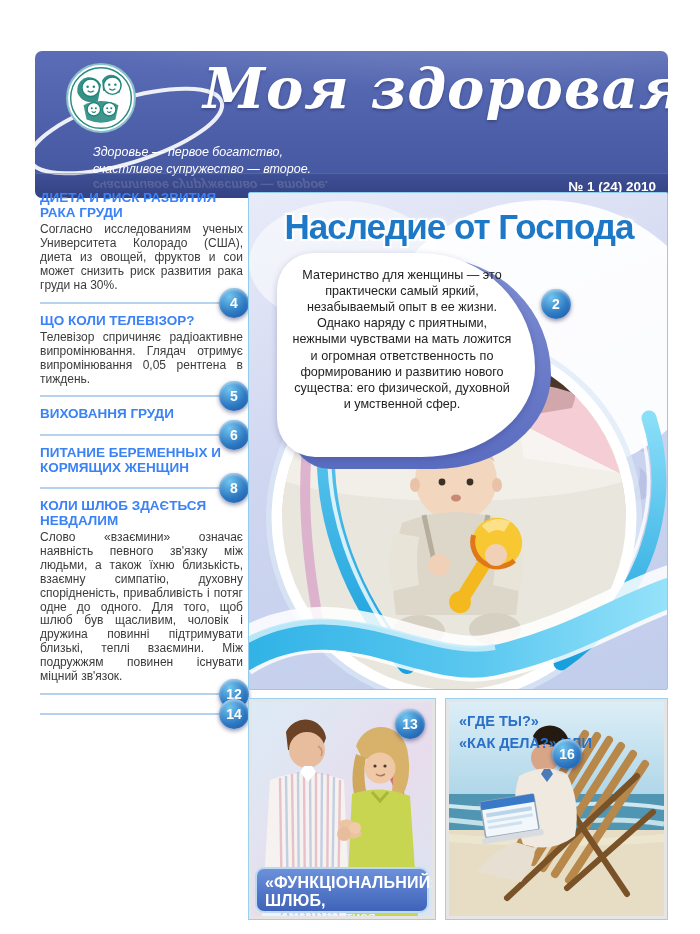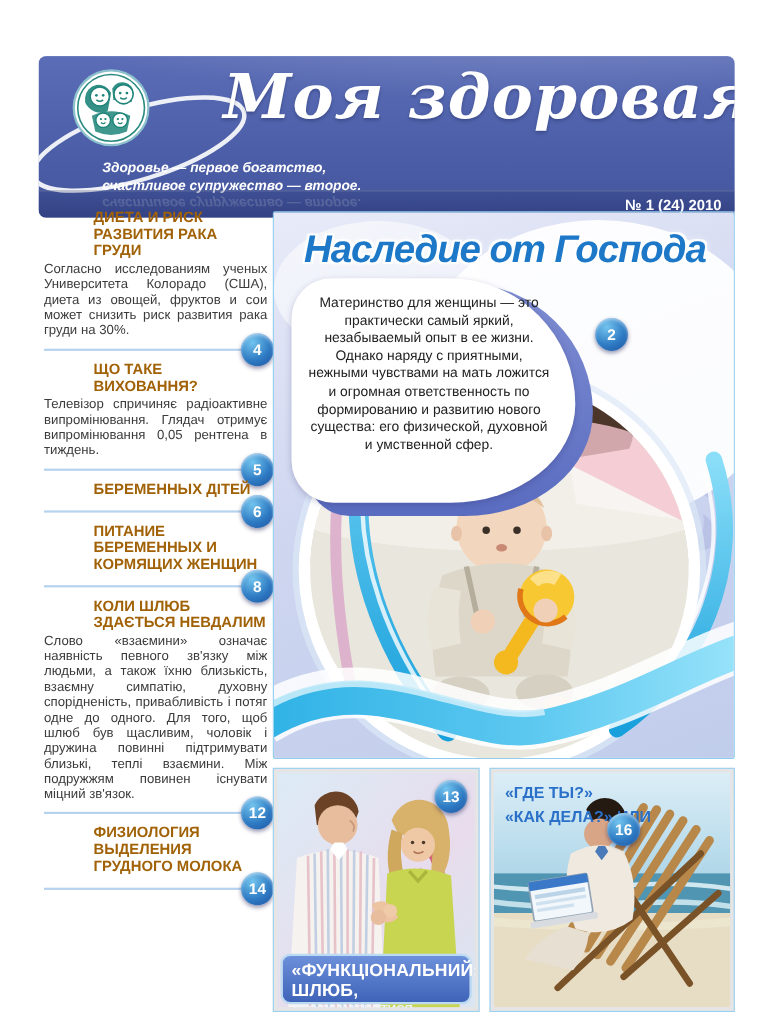--- a/index.html
+++ b/index.html
@@ -14,50 +14,50 @@
     border-radius:7px; overflow:hidden;margin-top:24px; }
   .orbit { position:absolute; left:-24px; top:18px; width:260px; height:120px; pointer-events:none; }
   .logo { position:absolute; left:30px; top:11px; width:72px; height:72px; }
   .mast-title1 { position:absolute; left:168px; top:4px; font-family:"DejaVu Serif", serif;
     font-style:italic; font-weight:bold; font-size:56px; color:#fff; letter-spacing:1px;
     text-shadow:0 2px 3px rgba(0,0,40,.25); white-space:nowrap; }
   .mast-title2 { position:absolute; left:418px; top:60px; font-family:"DejaVu Serif", serif;
     font-style:italic; font-weight:bold; font-size:56px; color:#fff; letter-spacing:2px;
     text-shadow:0 2px 3px rgba(0,0,40,.25); white-space:nowrap; }
   .tagline { position:absolute; left:58px; top:93px; font-size:12.5px; font-style:italic;
-    font-weight:bold; color:#fff; line-height:1.35; }
+    font-weight:normal; color:#fff; line-height:1.35; }
   .tagline-reflect { position:absolute; left:58px; top:127px; font-size:12.5px; font-style:italic;
     font-weight:bold; color:#fff; opacity:.22; transform:scaleY(-1); }
   .issue-strip { position:absolute; left:0; right:0; bottom:0; height:25px;
     background:linear-gradient(180deg, rgba(25,35,90,.18), rgba(25,35,90,.38));
     border-top:1px solid rgba(255,255,255,.18); }
   .issue { position:absolute; right:12px; bottom:4px; color:#fff; font-weight:bold; font-size:13.5px; }
 
   
   .sidebar { position:absolute; left:40px; top:190px; width:203px; }
   .sb-block { position:relative; padding-bottom:9px; margin-bottom:9px; border-bottom:2px solid #b5d3ee; }
-  .sb-head { color:#a16207; font-size:13.5px; font-weight:bold; line-height:1.12; margin-bottom:3px;margin-left:45px; }
+  .sb-head { color:#3b82f6; font-size:13.5px; font-weight:bold; line-height:1.12; margin-bottom:3px; }
   .sb-body { color:#3b3b3b; font-size:12px; line-height:1.16; text-align:justify; }
   .sb-badge { position:absolute; right:-6px; bottom:-16px; }
 
   
   .badge { display:flex; align-items:center; justify-content:center; width:30px; height:30px;
     border-radius:50%; color:#fff; font-weight:bold; font-size:14px;
     background:radial-gradient(circle at 35% 28%, #72c4ee 0%, #2f7cc4 55%, #1a4f9e 100%);
     box-shadow:0 2px 4px rgba(20,20,80,.45), inset 0 2px 3px rgba(255,255,255,.5); }
 
   
   .feature { position:absolute; left:248px; top:192px; width:420px; height:498px;
     background:linear-gradient(160deg,#e8ebf8 0%, #cfd6f0 45%, #c0cdeb 100%);
     border:1px solid #8fccee; border-radius:2px; overflow:hidden; }
   .feature-art { position:absolute; left:0; top:0; width:420px; height:498px; }
   .feature-title { position:absolute; left:8px; top:14px; width:404px; text-align:center;
-    font-size:35px; font-weight:bold; font-style:italic; color:#1e78c8; letter-spacing:-1px;
+    font-size:35px; font-weight:bold; color:#1e78c8; letter-spacing:-1px;
     text-shadow:2px 2px 0 #fff, -2px -2px 0 #fff, 2px -2px 0 #fff, -2px 2px 0 #fff, 0 0 8px #fff; }
-  .lead-wrap { position:absolute; left:16px; top:60px; width:268px; height:212px;padding-left:36px; }
+  .lead-wrap { position:absolute; left:28px; top:60px; width:268px; height:212px;padding-left:36px; }
   .lead-back { position:absolute; left:14px; top:5px; right:-6px; bottom:-4px;
     background:linear-gradient(180deg,#7e8dd2,#5a6cc0); border-radius:38px 120px 46% 40px; }
   .lead-front { position:absolute; left:0; top:0; right:10px; bottom:8px; background:#fff;
     border-radius:38px 120px 46% 40px; box-shadow:0 2px 6px rgba(40,40,100,.25); }
   .lead-text { position:absolute; left:14px; top:14px; right:22px; bottom:16px;
     font-size:12.6px; line-height:1.28; color:#222; text-align:center; }
   .feature-badge { position:absolute; left:292px; top:96px; }
 
   
   .photo-panel { position:absolute; top:698px; height:222px; background:#e5e5e5;
@@ -120,43 +120,42 @@
 
   <div class="sidebar">
 
     <div class="sb-block">
       <h3 class="sb-head">ДИЕТА И РИСК РАЗВИТИЯ РАКА ГРУДИ</h3>
       <p class="sb-body">Согласно исследованиям ученых Университета Колорадо (США), диета из овощей, фруктов и сои может снизить риск развития рака груди на 30%.</p>
       <span class="badge sb-badge">4</span>
     </div>
 
     <div class="sb-block">
-      <h3 class="sb-head">ЩО ТАКЕ ВИХОВАННЯ?</h3>
+      <h3 class="sb-head">ЩО КОЛИ ТЕЛЕВІЗОР?</h3>
       <p class="sb-body">Телевізор спричиняє радіоактивне випромінювання. Глядач отримує випромінювання 0,05 рентгена в тиждень.</p>
       <span class="badge sb-badge">5</span>
     </div>
 
     <div class="sb-block">
-      <h3 class="sb-head">БЕРЕМЕННЫХ ДІТЕЙ</h3>
+      <h3 class="sb-head">ВИХОВАННЯ ГРУДИ</h3>
       <span class="badge sb-badge">6</span>
     </div>
 
     <div class="sb-block">
       <h3 class="sb-head">ПИТАНИЕ БЕРЕМЕННЫХ И КОРМЯЩИХ ЖЕНЩИН</h3>
       <span class="badge sb-badge">8</span>
     </div>
 
     <div class="sb-block">
       <h3 class="sb-head">КОЛИ ШЛЮБ ЗДАЄТЬСЯ НЕВДАЛИМ</h3>
       <p class="sb-body">Слово «взаємини» означає наявність певного зв'язку між людьми, а також їхню близькість, взаємну симпатію, духовну спорідненість, привабливість і потяг одне до одного. Для того, щоб шлюб був щасливим, чоловік і дружина повинні підтримувати близькі, теплі взаємини. Між подружжям повинен існувати міцний зв'язок.</p>
       <span class="badge sb-badge">12</span>
     </div>
 
     <div class="sb-block">
-      <h3 class="sb-head">ФИЗИОЛОГИЯ ВЫДЕЛЕНИЯ ГРУДНОГО МОЛОКА</h3>
       <p class="sb-body"></p>
       <span class="badge sb-badge">14</span>
     </div>
 
   </div>
 
   <div class="feature">
 
     <svg class="feature-art" viewBox="0 0 420 498">
       <defs>

